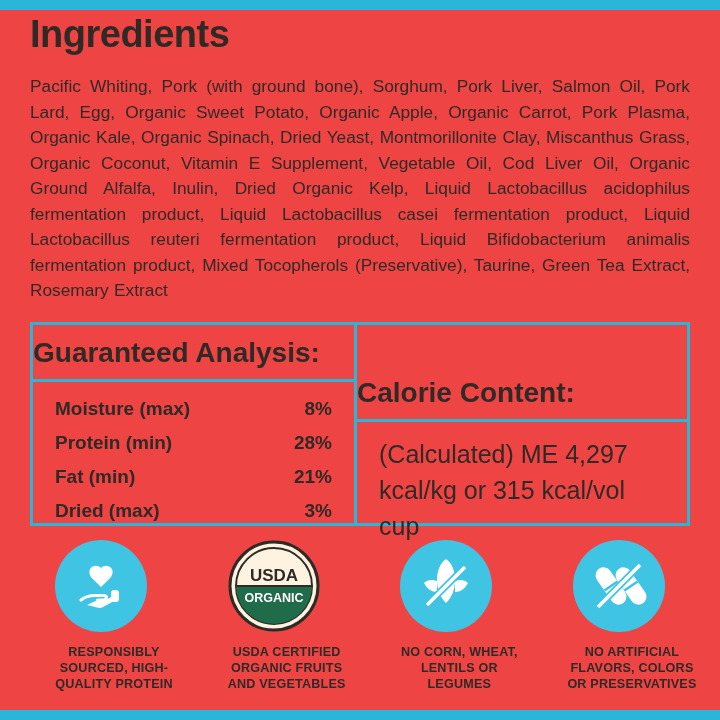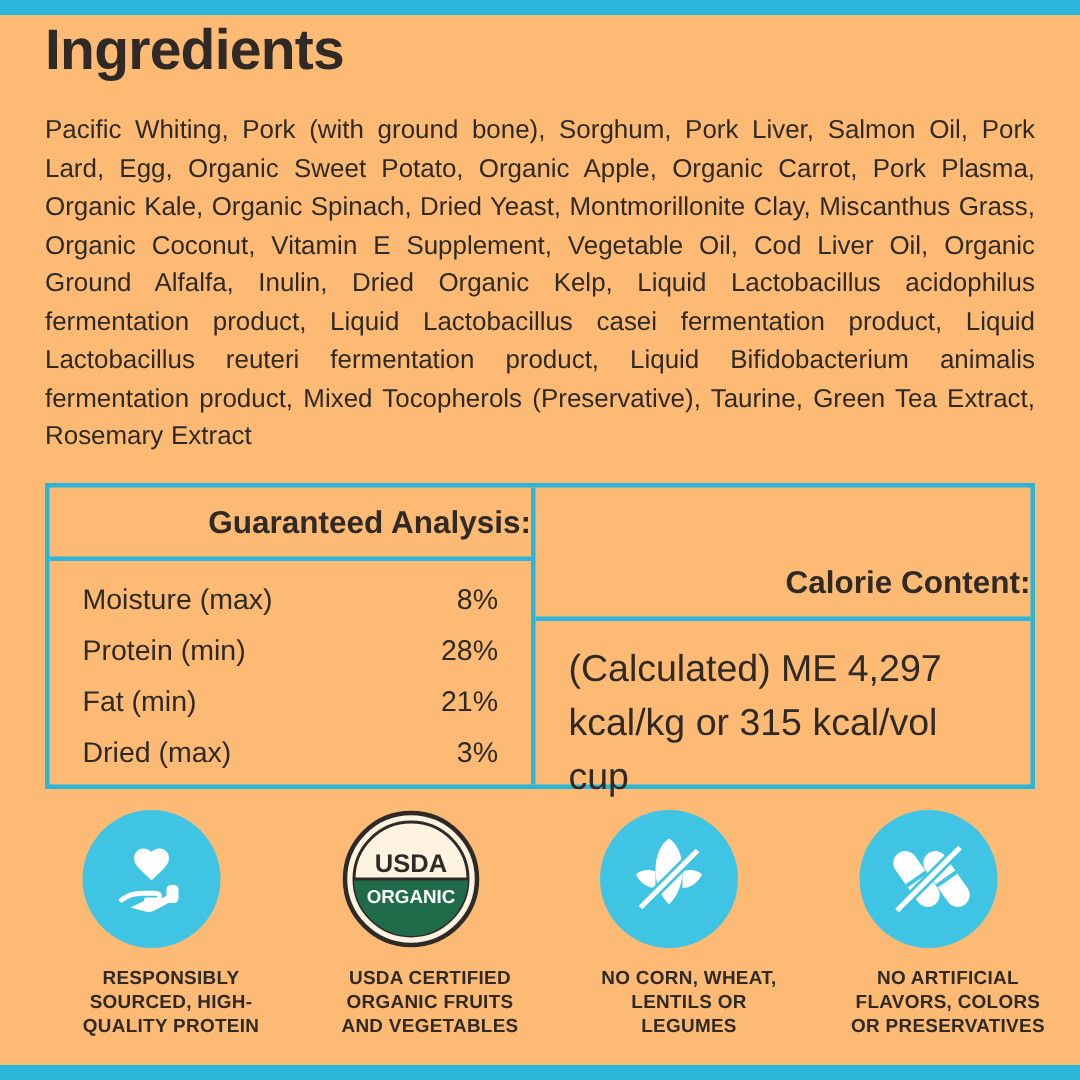--- a/index.html
+++ b/index.html
@@ -11,21 +11,21 @@
     height: 720px;
     background: #fdf3e0;
     font-family: "Liberation Sans", sans-serif;
     color: #2f2a26;
     overflow: hidden;
   }
   .page {
     position: relative;
     width: 720px;
     height: 720px;
-    background: #fdba74;
+    background: #ef4444;
     box-sizing: border-box;
   }
 
   
   .top-bar {
     position: absolute;
     top: 0; left: 0;
     width: 720px;
     height: 10px;
     background: #29b6d8;
@@ -78,40 +78,40 @@
     box-sizing: border-box;
     border-right: 3px solid #29b6d8;
     position: relative;
   }
   .panel-right {
     flex: 1;
     position: relative;
     margin-top: 40px;
   }
   .panel-head {
-    text-align: right;
-    font-size: 21px;
+    text-align: left;
+    font-size: 28px;
     font-weight: bold;
     padding-top: 12px;
     padding-bottom: 10px;
     color: #2f2a26;
   }
   .head-rule {
     height: 3px;
     background: #29b6d8;
     margin: 0;
   }
   .ga-rows {
     padding: 10px 22px 0 22px;
   }
   .ga-row {
     display: flex;
     justify-content: space-between;
     font-size: 19px;
-    font-weight: normal;
+    font-weight: bold;
     line-height: 34px;
     color: #2f2a26;
   }
   .calorie-text {
     padding: 14px 18px 0 22px;
     font-size: 25px;
     line-height: 36px;
     color: #2f2a26;
   }
 

